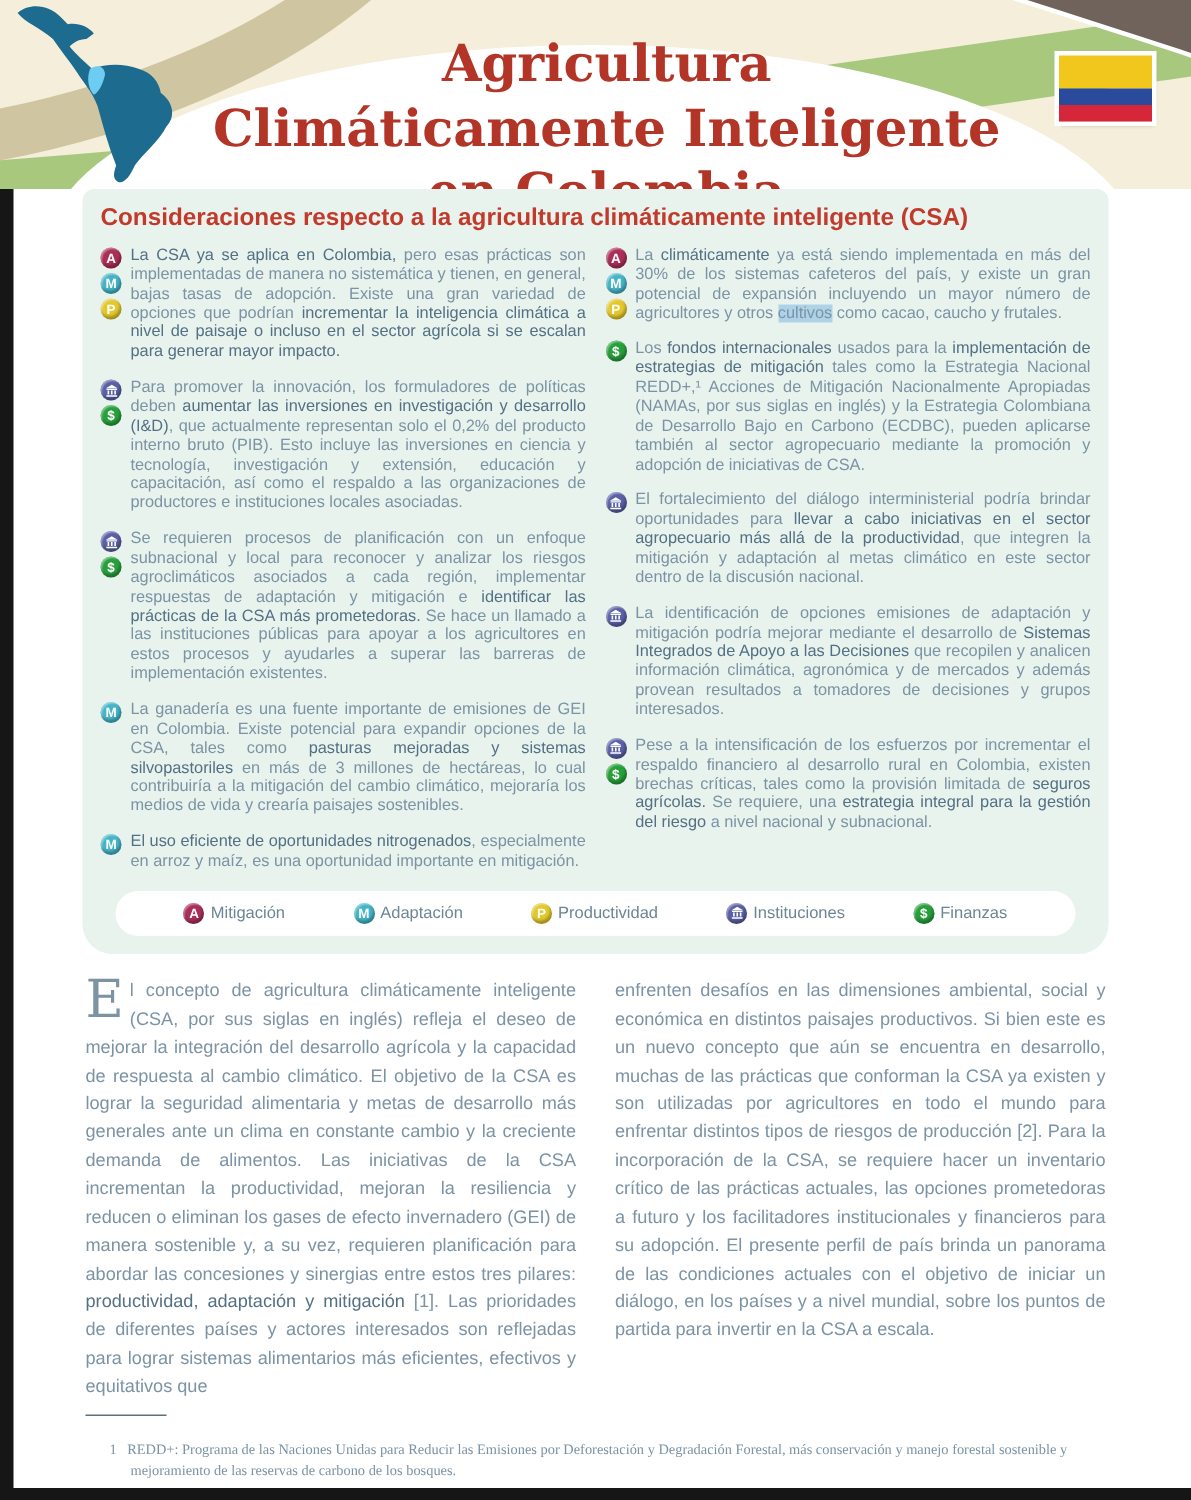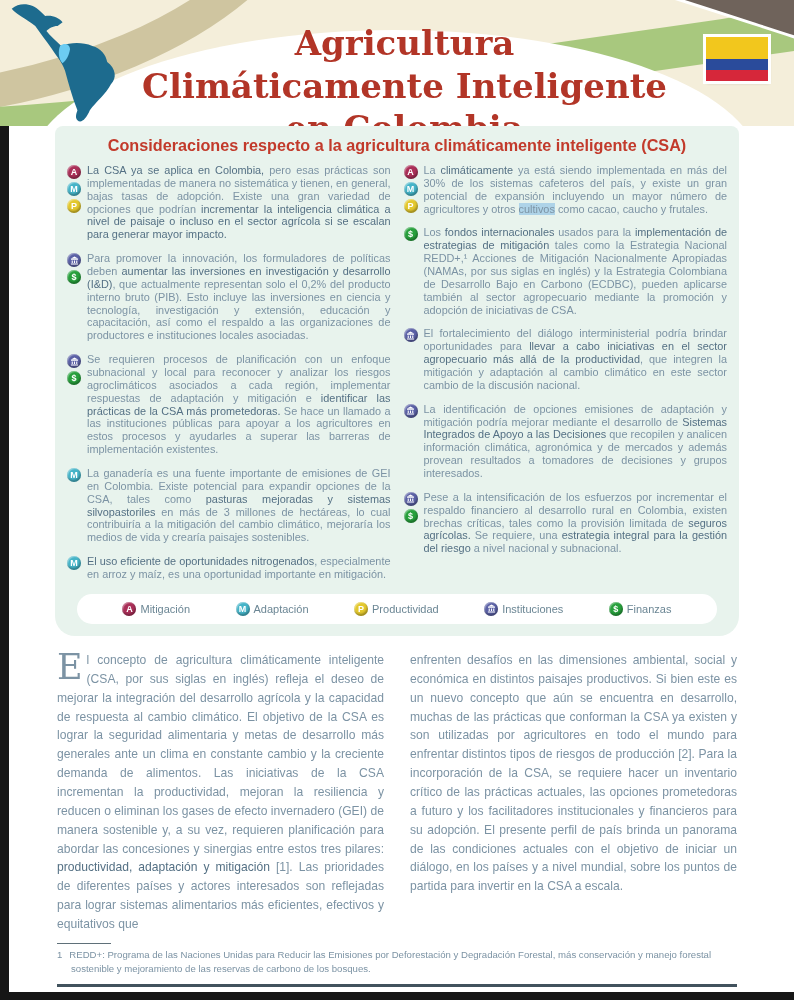--- a/index.html
+++ b/index.html
@@ -23,21 +23,21 @@
               color:var(--title_red);}
   .flag{position:absolute;right:26px;top:37px;width:62px;height:44px;z-index:5;
         box-shadow:0 0 0 3px #fff,1px 2px 3px rgba(0,0,0,.25);display:flex;flex-direction:column;}
   .fy{flex:2;background:var(--flag_yellow);}
   .fb{flex:1;background:var(--flag_blue);}
   .fr{flex:1;background:var(--flag_red);}
 
   
   .consider{margin:0 55px;background:var(--panel_mint);border-radius:8px 8px 20px 20px;
             padding:8px 12px 12px;}
-  .consider-heading{margin:2px 0 9px;text-align:center;font-size:16.2px;font-weight:bold;
+  .consider-heading{margin:2px 0 9px;font-size:16.2px;font-weight:bold;
                     color:var(--heading_red);}
   .cols{display:flex;gap:13px;}
   .col{flex:1;min-width:0;}
   .bullet{display:flex;gap:5px;margin-bottom:11px;}
   .istack{display:flex;flex-direction:column;gap:3px;flex:0 0 15px;padding-top:1px;}
   .cicon{width:14px;height:14px;border-radius:50%;color:#fff;font-weight:bold;font-size:9px;
          display:flex;align-items:center;justify-content:center;flex:0 0 auto;
          box-shadow:inset -1px -2px 2px rgba(0,0,0,.3), inset 1px 1px 1px rgba(255,255,255,.4);}
   .btext{margin:0;font-size:10.9px;line-height:1.18;text-align:justify;color:var(--text_blue_gray);}
   .b{font-weight:normal;color:var(--text_bold);}
@@ -49,22 +49,22 @@
   
   .intro{display:flex;gap:26px;margin:15px 57px 0;}
   .icol{flex:1;min-width:0;}
   .ipar{margin:0;font-size:12.1px;line-height:1.56;text-align:justify;color:var(--text_blue_gray);}
   .dropcap{float:left;font-family:"DejaVu Serif",serif;font-size:35px;line-height:28px;
            padding:2px 4px 0 0;color:var(--text_blue_gray);}
 
   
   .footnote{margin:9px 57px 0;}
   .fn-rule{width:54px;border-top:1.5px solid #5f7079;margin-bottom:4px;}
-  .footnote p{margin:0;font-size:9.6px;line-height:1.5;color:var(--text_blue_gray);
-              padding-left:14px;text-indent:-14px;}
+  .footnote p{margin:16px;font-size:9.6px;line-height:1.5;color:var(--text_blue_gray);
+              padding-left:14px;text-indent:-14px;font-family:Liberation Serif, serif;}
   .fn-marker{padding-right:7px;}
   .divider{margin:7px 57px 0;height:3px;background:#41525d;}
 </style>
 </head>
 <body>
 
 <div class="page">
   <div class="edge-left"></div>
   <div class="edge-bottom"></div>
 
@@ -151,21 +151,21 @@
             <p class="btext"><span>Los </span><span class="b">fondos internacionales</span><span> usados para la </span><span class="b">implementación de estrategias de mitigación</span><span> tales como la Estrategia Nacional REDD+,¹ Acciones de Mitigación Nacionalmente Apropiadas (NAMAs, por sus siglas en inglés) y la Estrategia Colombiana de Desarrollo Bajo en Carbono (ECDBC), pueden aplicarse también al sector agropecuario mediante la promoción y adopción de iniciativas de CSA.</span></p>
           </div>
           <div class="bullet">
             <span class="istack">
               <span class="cicon" style="background: rgb(90, 96, 165);">
                 <svg viewBox="0 0 10 10" width="9" height="9">
                   <path fill="#fff" d="M5 .6 L9.3 3.1 H.7 Z M1.1 3.6 h7.8 v.8 H1.1 Z M1.9 4.9 h1.2 v2.9 H1.9 Z M4.4 4.9 h1.2 v2.9 H4.4 Z M6.9 4.9 h1.2 v2.9 H6.9 Z M1 8.3 h8 v1.1 H1 Z"></path>
                 </svg>
               </span>
             </span>
-            <p class="btext"><span>El fortalecimiento del diálogo interministerial podría brindar oportunidades para </span><span class="b">llevar a cabo iniciativas en el sector agropecuario más allá de la productividad</span><span>, que integren la mitigación y adaptación al cambio climático en este sector cambio de la discusión nacional.</span></p>
+            <p class="btext"><span>El fortalecimiento del diálogo interministerial podría brindar oportunidades para </span><span class="b">llevar a cabo iniciativas en el sector agropecuario más allá de la productividad</span><span>, que integren la mitigación y adaptación al metas climático en este sector dentro de la discusión nacional.</span></p>
           </div>
           <div class="bullet">
             <span class="istack">
               <span class="cicon" style="background: rgb(90, 96, 165);">
                 <svg viewBox="0 0 10 10" width="9" height="9">
                   <path fill="#fff" d="M5 .6 L9.3 3.1 H.7 Z M1.1 3.6 h7.8 v.8 H1.1 Z M1.9 4.9 h1.2 v2.9 H1.9 Z M4.4 4.9 h1.2 v2.9 H4.4 Z M6.9 4.9 h1.2 v2.9 H6.9 Z M1 8.3 h8 v1.1 H1 Z"></path>
                 </svg>
               </span>
             </span>
             <p class="btext"><span>La identificación de opciones emisiones de adaptación y mitigación podría mejorar mediante el desarrollo de </span><span class="b">Sistemas Integrados de Apoyo a las Decisiones</span><span> que recopilen y analicen información climática, agronómica y de mercados y además provean resultados a tomadores de decisiones y grupos interesados.</span></p>

